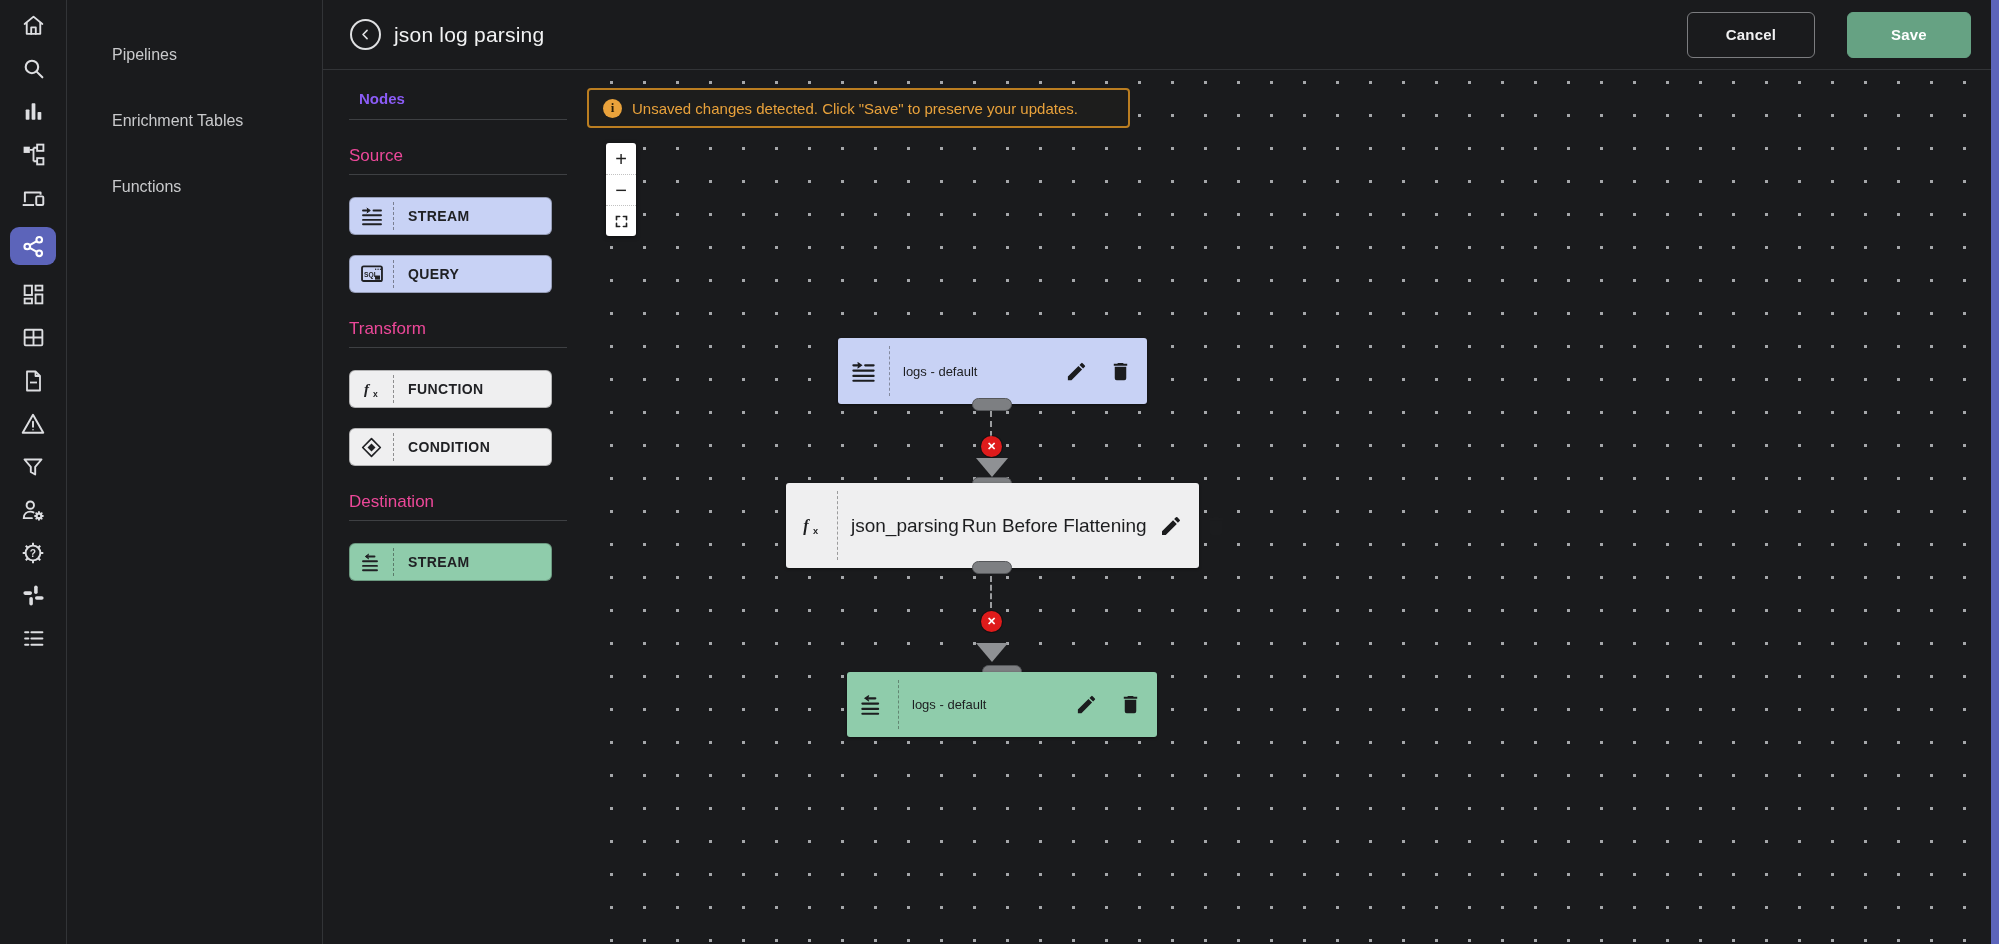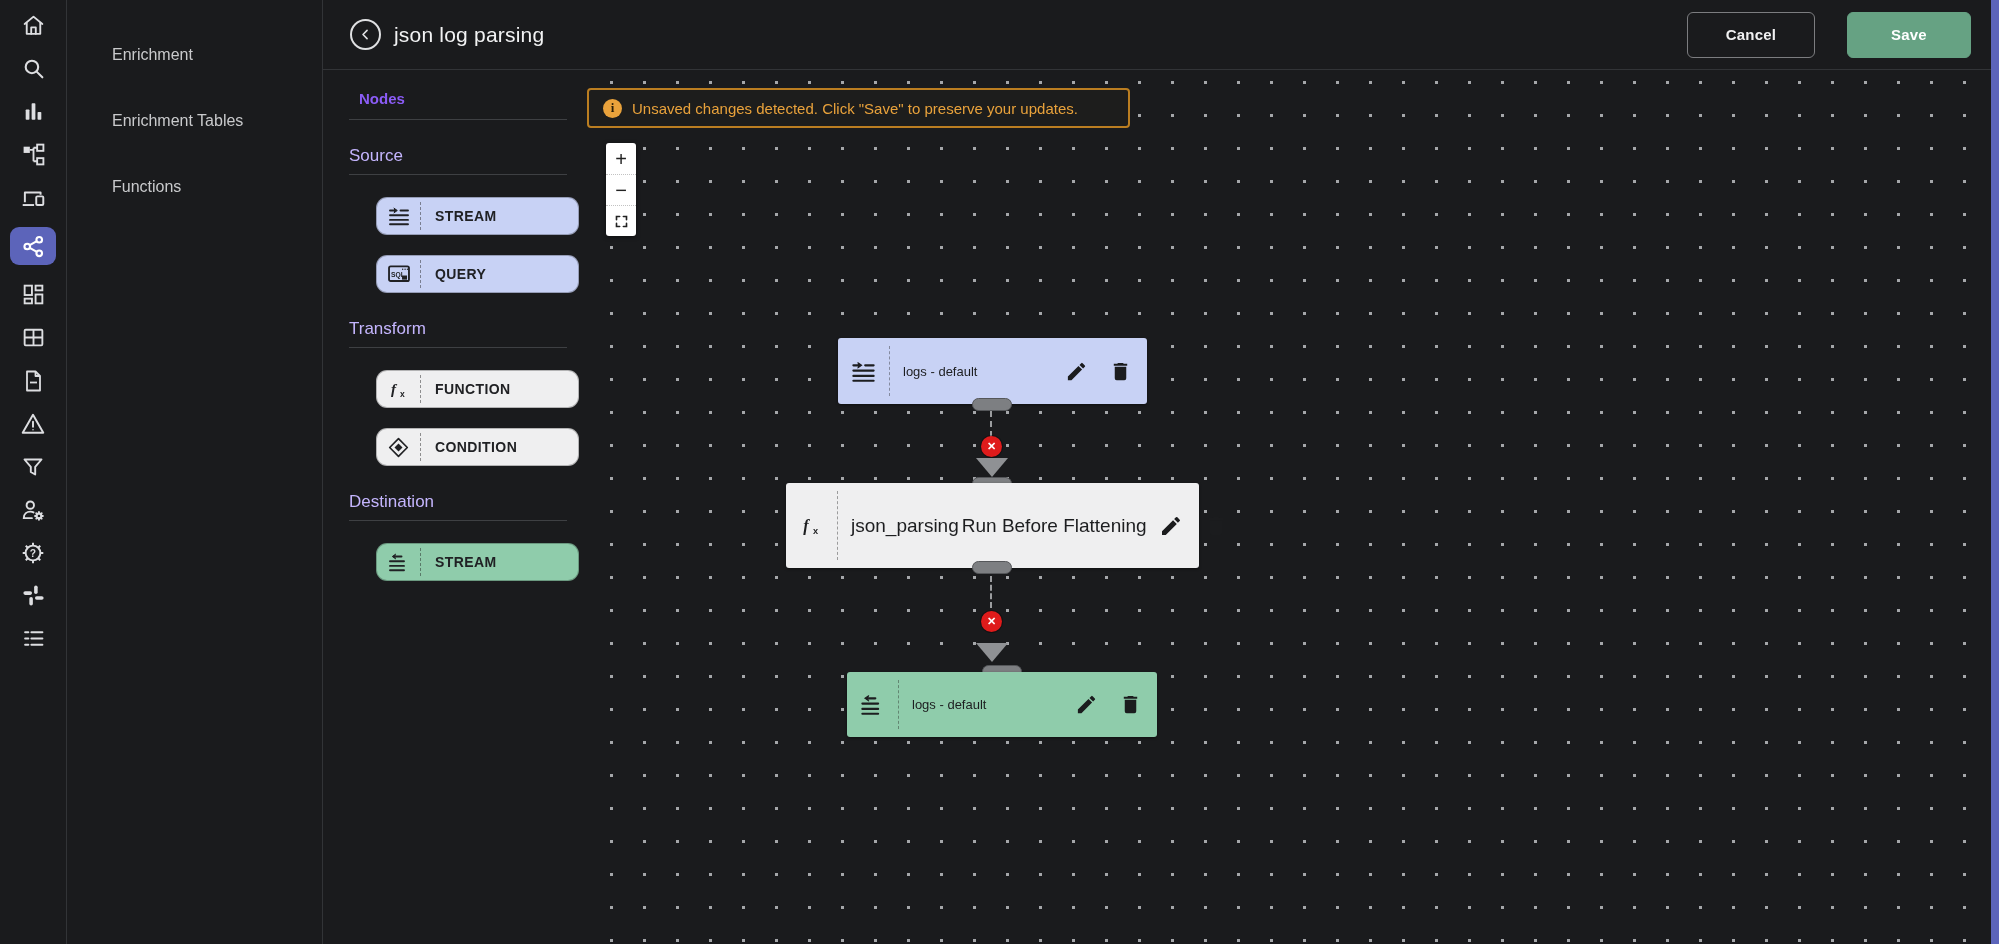--- a/index.html
+++ b/index.html
@@ -30,24 +30,24 @@
   .header-actions { margin-left:auto; display:flex; gap:32px; }
   .btn { height:46px; border-radius:6px; font-size:15px; font-weight:bold; display:flex;
          align-items:center; justify-content:center; cursor:pointer; letter-spacing:.2px; }
   .btn-cancel { width:128px; background:transparent; border:1px solid #7c7d80; color:#f0f0f1; }
   .btn-save { width:124px; background:#66a283; border:1px solid #66a283; color:#ffffff; }
 
   
   .nodes-panel { position:absolute; left:0; top:70px; bottom:0; width:260px; padding:20px 16px 0 26px; }
   .panel-title { font-size:15px; font-weight:bold; color:#8b5cf6; padding-left:10px; }
   .panel-title-rule { border:none; border-top:1px solid #3e4043; margin-top:12px; }
-  .section-label { font-size:17px; color:#c4b5fd; margin-top:26px; }
+  .section-label { font-size:17px; color:#ec4899; margin-top:26px; }
   .section-rule { border:none; border-top:1px solid #3e4043; margin-top:8px; }
-  .palette-btn { margin-top:22px; width:203px; height:38px; border-radius:11px; display:flex;
-                 align-items:center; color:#202124; cursor:grab; border:1px solid rgba(0,0,0,.25);margin-left:27px; }
+  .palette-btn { margin-top:22px; width:203px; height:38px; border-radius:6px; display:flex;
+                 align-items:center; color:#202124; cursor:grab; border:1px solid rgba(0,0,0,.25); }
   .palette-btn + .palette-btn { margin-top:20px; }
   .palette-btn .p-icon { width:44px; height:28px; display:flex; align-items:center; justify-content:center;
                          border-right:1px dashed rgba(25,25,25,.45); flex:none; }
   .palette-btn .p-label { padding-left:14px; font-size:14px; font-weight:bold; letter-spacing:.4px; }
   .bg-blue { background:#c8d2f5; }
   .bg-white { background:#efeff0; }
   .bg-green { background:#8fccab; }
 
   
   .canvas { position:absolute; left:260px; top:70px; right:0; bottom:0;
@@ -199,21 +199,21 @@
     </div>
     <div class="rail-item">
       <svg width="25" height="25" viewBox="0 0 24 24" fill="none" stroke="currentColor" stroke-width="2" stroke-linecap="round">
           <path d="M4 6 H7 M10 6 H20.5 M4 12 H7 M10 12 H20.5 M4 18 H7 M10 18 H20.5"></path>
         </svg>
     </div>
   </div>
 
   <div class="nav-sidebar">
     <div class="nav-item">
-        <span>Enrichment</span>
+        <span>Pipelines</span>
       </div>
     <div class="nav-item">
         <span>Enrichment Tables</span>
       </div>
     <div class="nav-item">
         <span>Functions</span>
       </div>
   </div>
 
   <div class="main">

